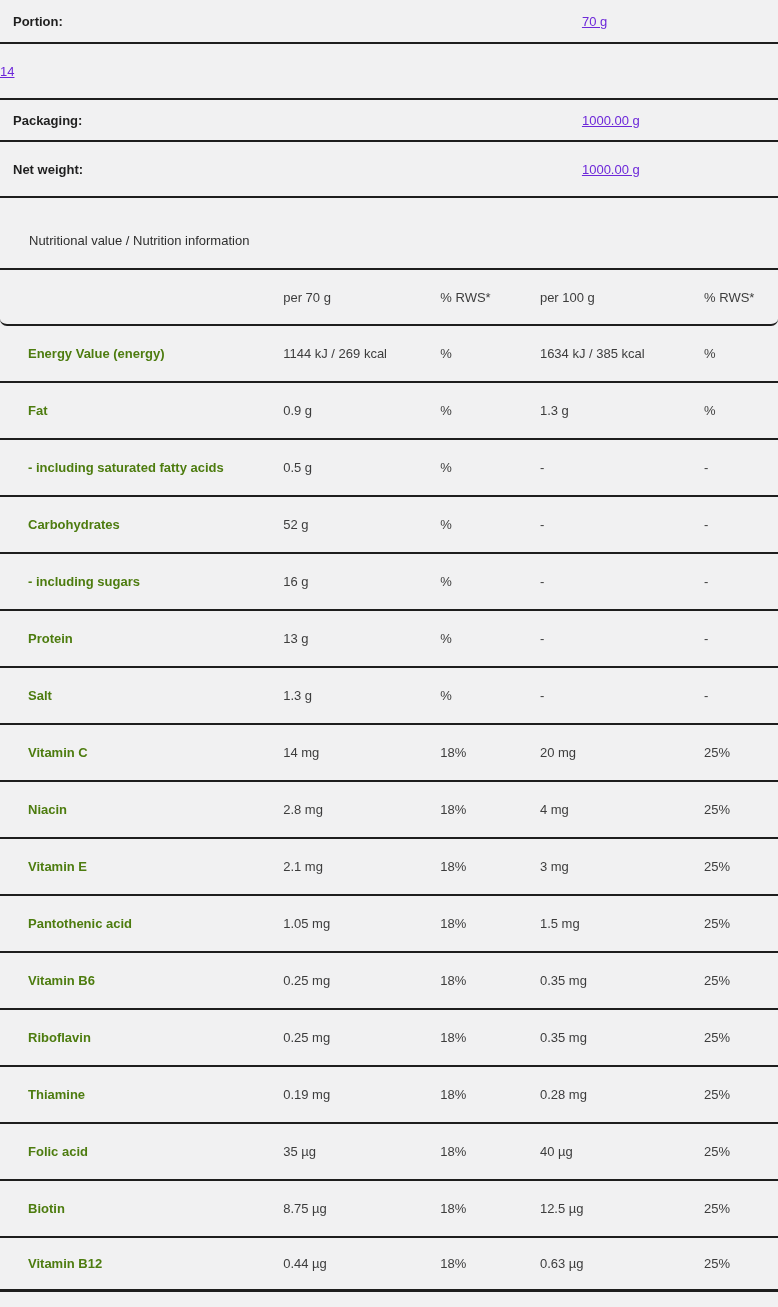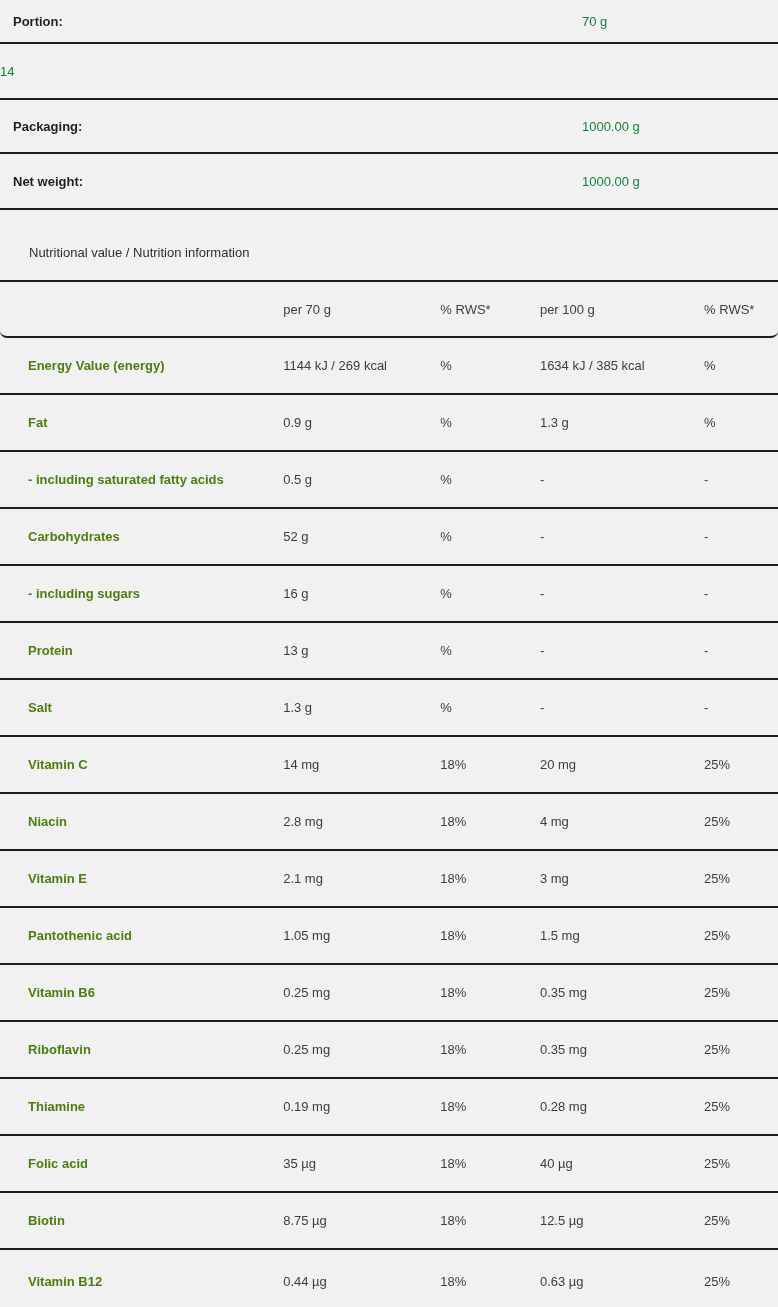--- a/index.html
+++ b/index.html
@@ -23,27 +23,27 @@
   
   .info-row {
     display: grid;
     grid-template-columns: 74.8% 25.2%;
     align-items: center;
     box-sizing: border-box;
     height: 56px;
     border-bottom: 2px solid #1e1e1e;
   }
   .info-row:first-child { height: 44px; }
-  .info-row:nth-child(3) { height: 54px; }
+  .info-row:nth-child(3) { height: 42px; }
   .info-label {
     padding-left: 13px;
     font-weight: bold;
     color: #1f1f1f;
   }
-  .info-value { color: #15803d; }
+  .info-value { color: #6d28d9; text-decoration: underline; }
 
   
   .section-header {
     box-sizing: border-box;
     height: 72px;
     display: flex;
     align-items: center;
     border-bottom: 2px solid #1e1e1e;
   }
   .section-title {
@@ -59,21 +59,20 @@
     grid-template-columns: 36.4% 20.2% 12.8% 21.1% 9.5%;
     align-items: center;
     box-sizing: border-box;
     height: 57px;
     border-bottom: 2px solid #1e1e1e;
   }
   .ntr-row.header { height: 56px; border-radius: 7px; }
   .ntr-row:last-child {
     height: 54px;
     border-bottom: 3px solid #1e1e1e;
-    margin-top: 6px;
   }
   .ntr-cell { color: #3d3d3d; }
   .ntr-cell.name {
     padding-left: 28px;
     font-weight: bold;
     color: #4d7c0f;
   }
   .ntr-row.header .ntr-cell {
     font-weight: normal;
     color: #3d3d3d;

